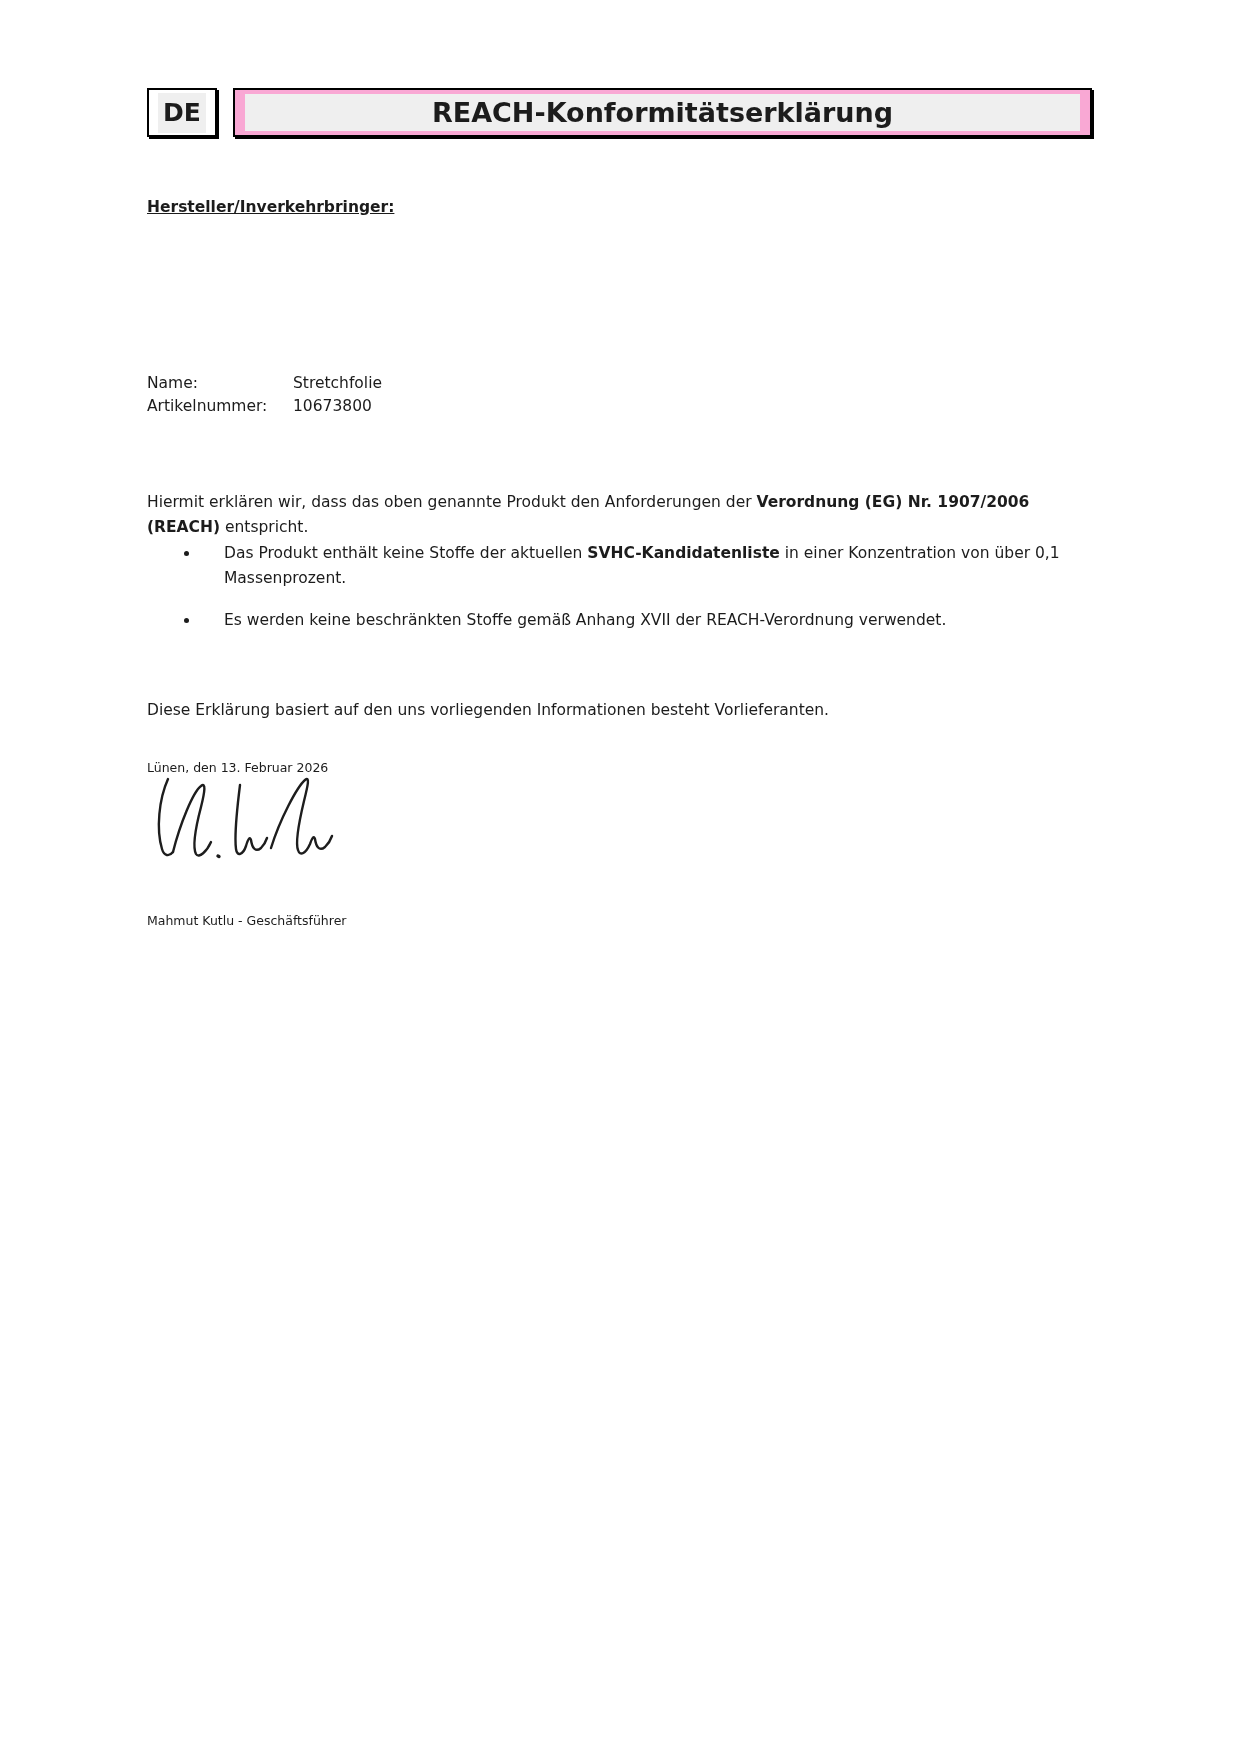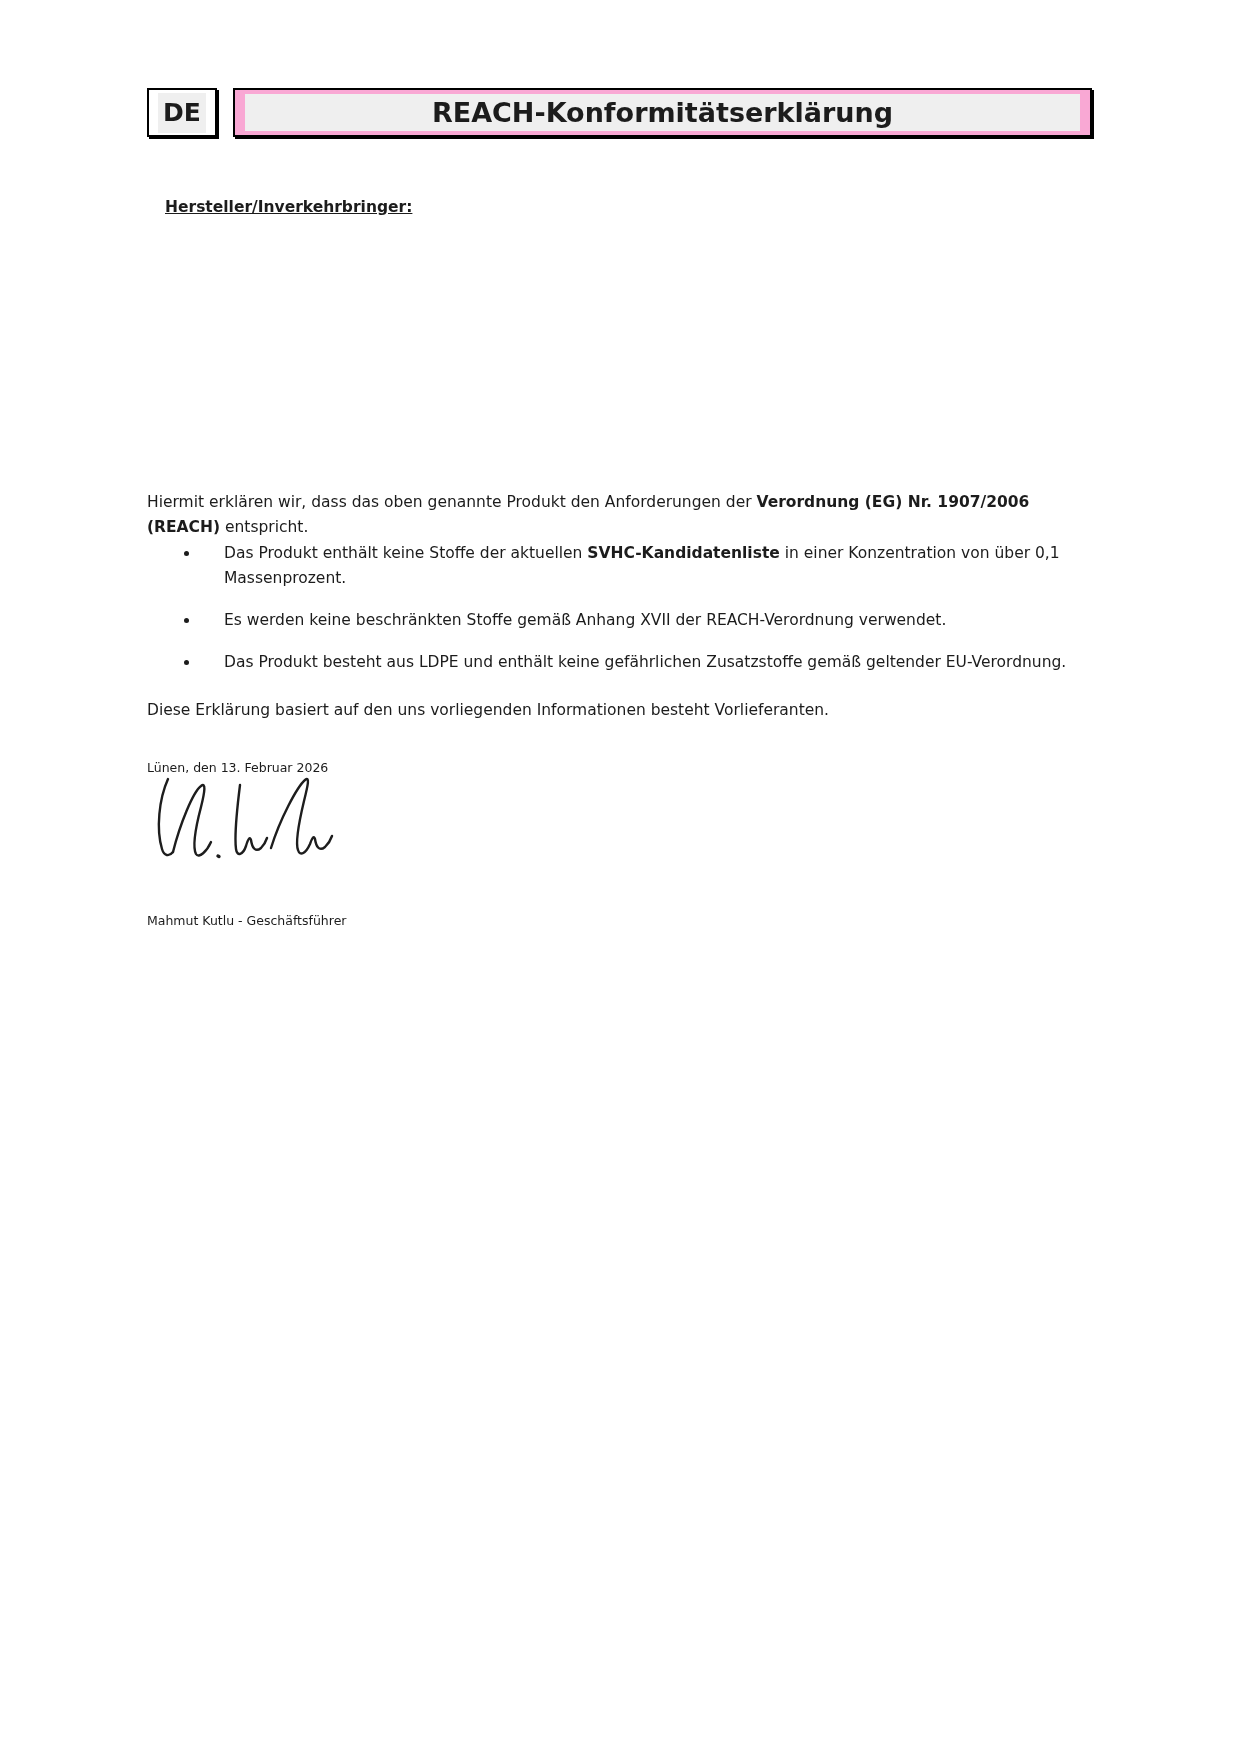--- a/index.html
+++ b/index.html
@@ -46,21 +46,21 @@
   }
   .title-inner{
     background:var(--header-fill);
     flex:1; height:37px;
     display:flex; align-items:center; justify-content:center;
     font-weight:bold; font-size:27px; letter-spacing:0;
   }
 
   
   .heading{
-    position:absolute; top:198px; left:165px;
+    position:absolute; top:198px; left:147px;
     font-size:15.5px; font-weight:bold; text-decoration:underline;
   }
   .address{
     position:absolute; top:260px; left:147px;
     font-size:15.5px; line-height:24px;
   }
   .product{
     position:absolute; top:372px; left:147px;
     font-size:15.5px; line-height:23px;
   }
@@ -114,27 +114,36 @@
       <span class="de-inner">DE</span>
     </div>
     <div class="title-box">
       <span class="title-inner">REACH-Konformitätserklärung</span>
     </div>
   </div>
 
   <div class="heading">Hersteller/Inverkehrbringer:</div>
 
 
+  <div class="product">
+    <div class="product-row">
+      <span class="product-label">Name:</span>
+      <span>Stretchfolie</span>
+    </div>
+    <div class="product-row">
+      <span class="product-label">Artikelnummer:</span>
+      <span>10673800</span>
+    </div>
+  </div>
 
   <p class="intro"><span>Hiermit erklären wir, dass das oben genannte Produkt den Anforderungen der </span><b>Verordnung (EG) Nr. 1907/2006 (REACH)</b><span> entspricht.</span></p>
 
   <ul class="bullets">
     <li><span>Das Produkt enthält keine Stoffe der aktuellen </span><b>SVHC-Kandidatenliste</b><span> in einer Konzentration von über 0,1 Massenprozent.</span></li>
     <li><span>Es werden keine beschränkten Stoffe gemäß Anhang XVII der REACH-Verordnung verwendet.</span><b></b><span></span></li>
-    <li><span>Das Produkt besteht aus LDPE und enthält keine gefährlichen Zusatzstoffe gemäß geltender EU-Verordnung.</span><b></b><span></span></li>
   </ul>
 
   <p class="basis">Diese Erklärung basiert auf den uns vorliegenden Informationen besteht Vorlieferanten.</p>
 
   <div class="place-date">Lünen, den 13. Februar 2026</div>
 
   <svg class="signature" width="190" height="102" viewBox="0 0 190 102" aria-hidden="true">
     <g fill="none" stroke="#1d1d1d" stroke-width="2.4" stroke-linecap="round" stroke-linejoin="round">
       <path d="M18,10 C9,30 6,60 12,80 C14,87 19,88 23,83"></path>
       <path d="M23,83 C30,55 43,23 51,17 C56,13 55,22 51,38 C46,57 42,77 46,85 C49,90 57,82 61,73"></path>

